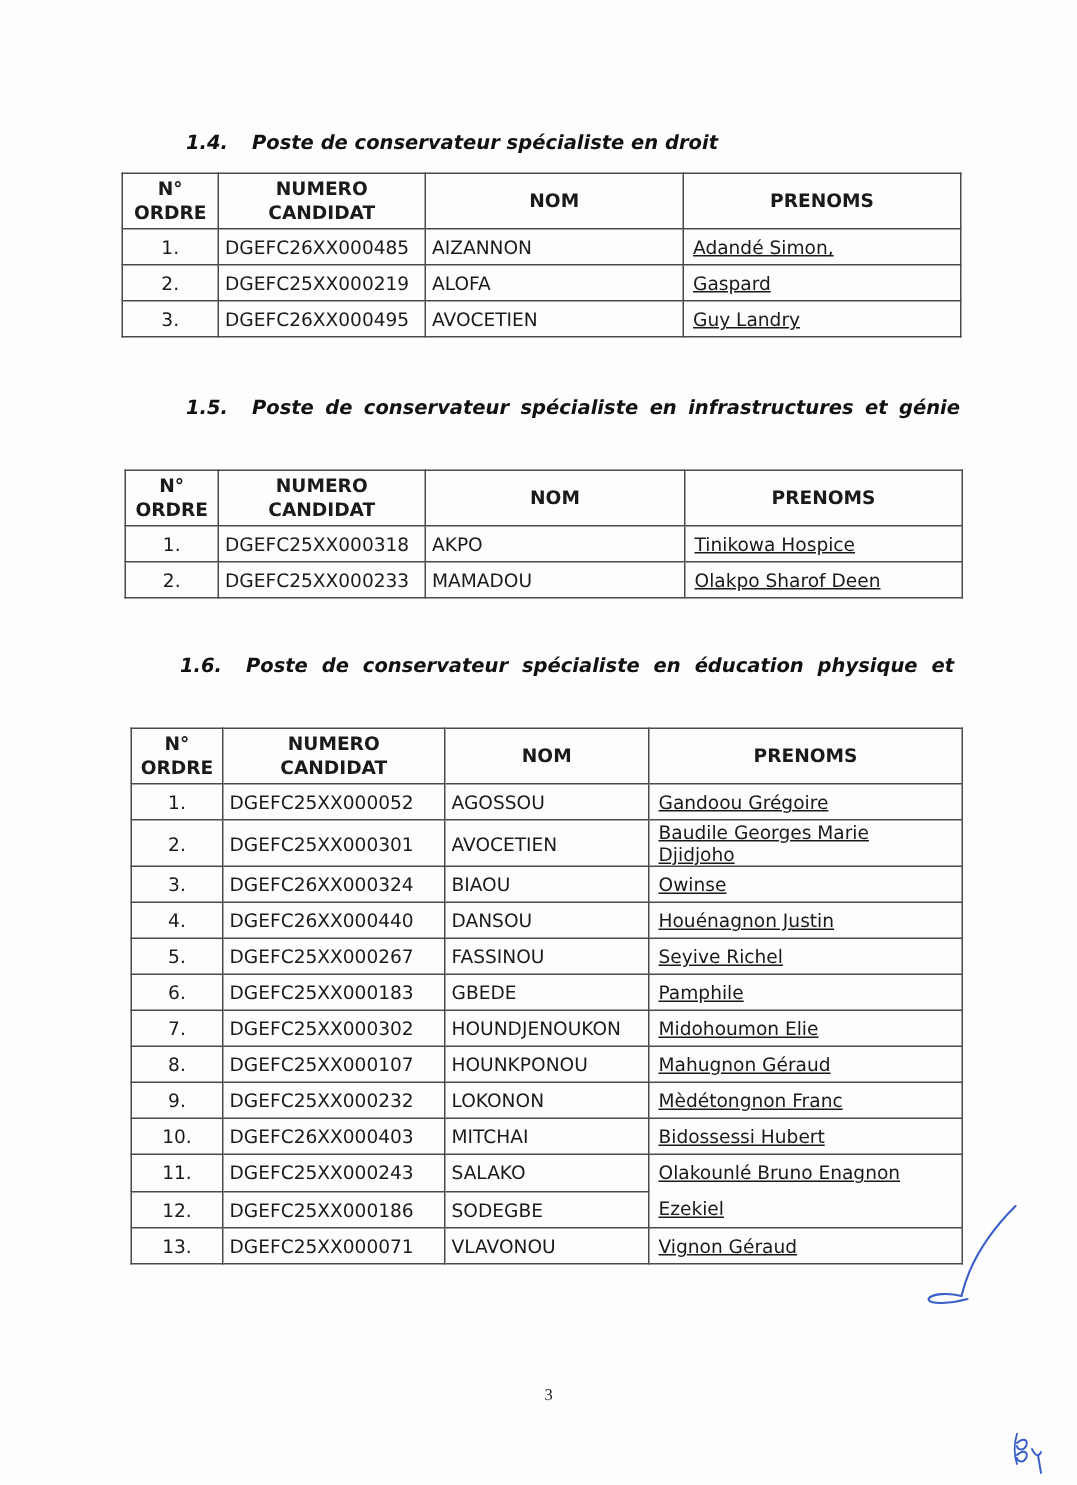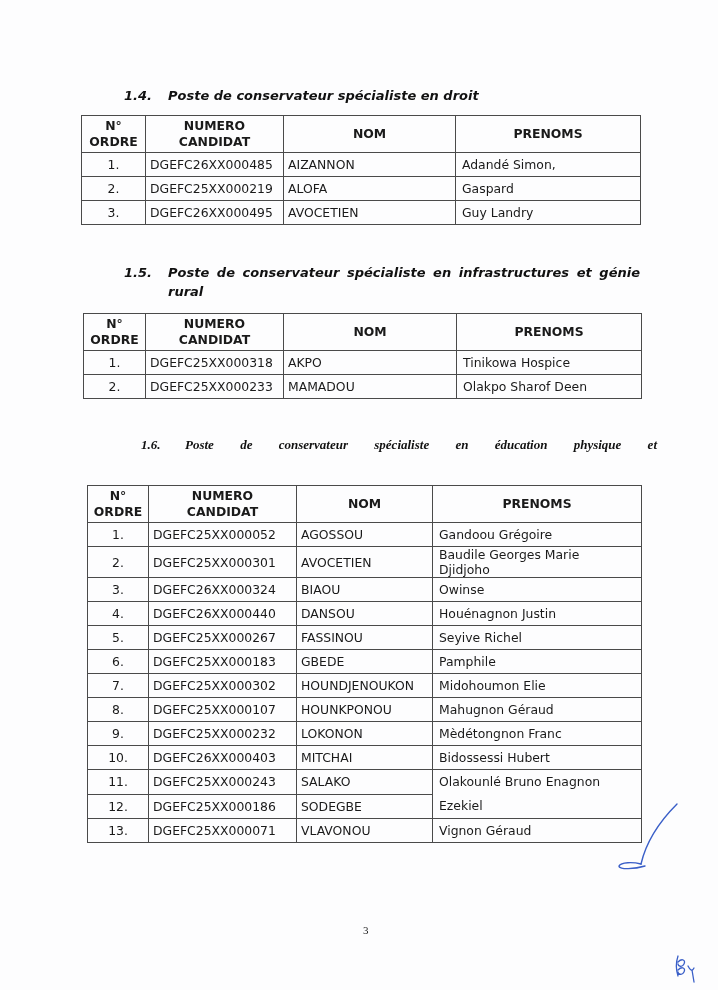--- a/index.html
+++ b/index.html
@@ -36,21 +36,21 @@
     overflow: hidden;
     white-space: nowrap;
   }
   table.grid th {
     font-weight: bold; font-size: 12.4px; text-align: center;
     height: 36px; line-height: 16px; white-space: normal;
   }
   table.grid td.c-ordre { text-align: center; }
   table.grid td.c-num { text-align: left; padding-left: 4px; }
   table.grid td.c-nom { text-align: left; padding-left: 4px; }
-  table.grid td.c-pren { text-align: left; padding-left: 6px; white-space: normal; }
+  table.grid td.c-pren { text-align: left; padding-left: 6px; white-space: normal; text-decoration: underline; }
   table.grid td.tall { height: 30px; line-height: 15px; }
   table.grid td.merged { vertical-align: middle; }
   .merged-inner { display: block; line-height: 24px; }
 
   .page-number {
     position: absolute; left: 363px; top: 924px;
     font-family: "Liberation Serif", serif; font-size: 11px; color: #222;
   }
   .sig { position: absolute; }
 </style>
@@ -93,21 +93,20 @@
       <td class="c-ordre">3.</td>
       <td class="c-num">DGEFC26XX000495</td>
       <td class="c-nom">AVOCETIEN</td>
       <td class="c-pren">Guy Landry</td>
     </tr>
   </tbody>
 </table>
 
 <div class="heading justify" style="left:124px; top:265px;">
   <span class="num">1.5.</span><span class="txt">Poste de conservateur spécialiste en infrastructures et génie</span>
-  <span class="cont">rural</span>
 </div>
 
 <table class="grid" style="left:83px; top:313px; width:558px;">
   <colgroup>
       <col style="width:62px">
       <col style="width:138px">
       <col style="width:173px">
       <col style="width:185px">
     </colgroup>
   <thead>
@@ -127,21 +126,21 @@
     </tr>
     <tr>
       <td class="c-ordre">2.</td>
       <td class="c-num">DGEFC25XX000233</td>
       <td class="c-nom">MAMADOU</td>
       <td class="c-pren">Olakpo Sharof Deen</td>
     </tr>
   </tbody>
 </table>
 
-<div class="heading justify" style="left:141px; top:437px;font-family:Liberation Serif, serif;">
+<div class="heading justify" style="left:120px; top:437px;">
   <span class="num">1.6.</span><span class="txt">Poste de conservateur spécialiste en éducation physique et</span>
 </div>
 
 <table class="grid" style="left:87px; top:485px; width:554px;">
   <colgroup>
       <col style="width:61px">
       <col style="width:148px">
       <col style="width:136px">
       <col style="width:209px">
     </colgroup>

